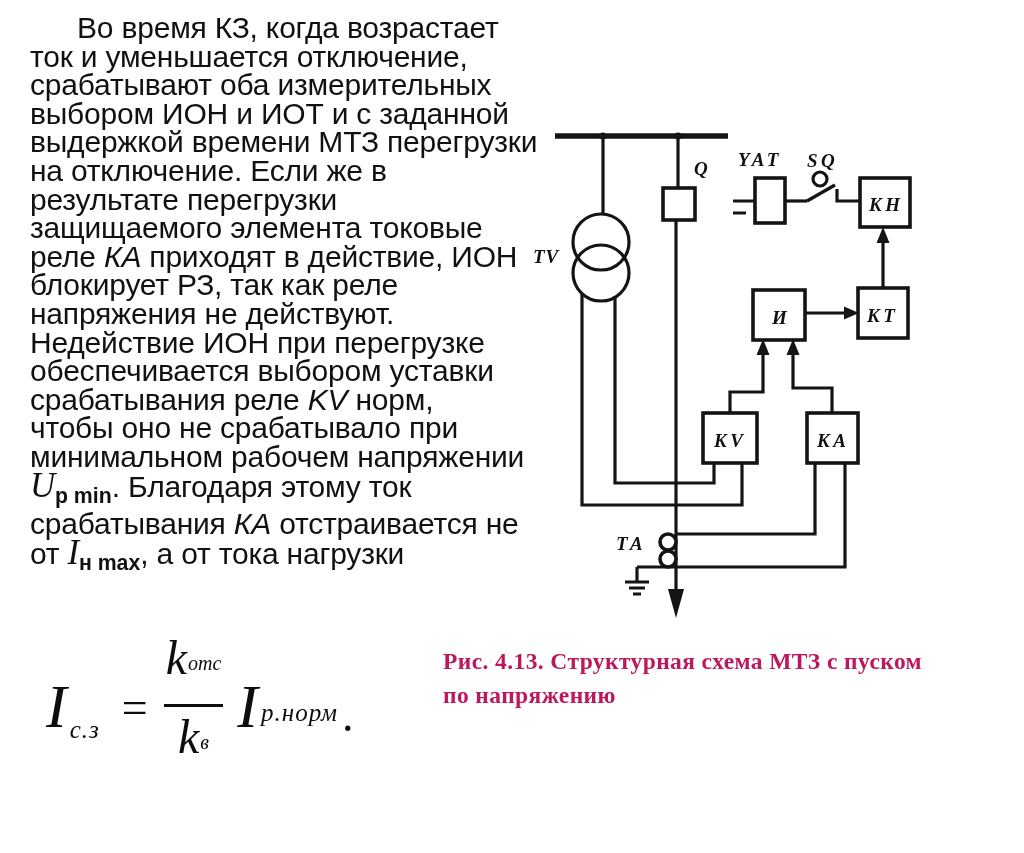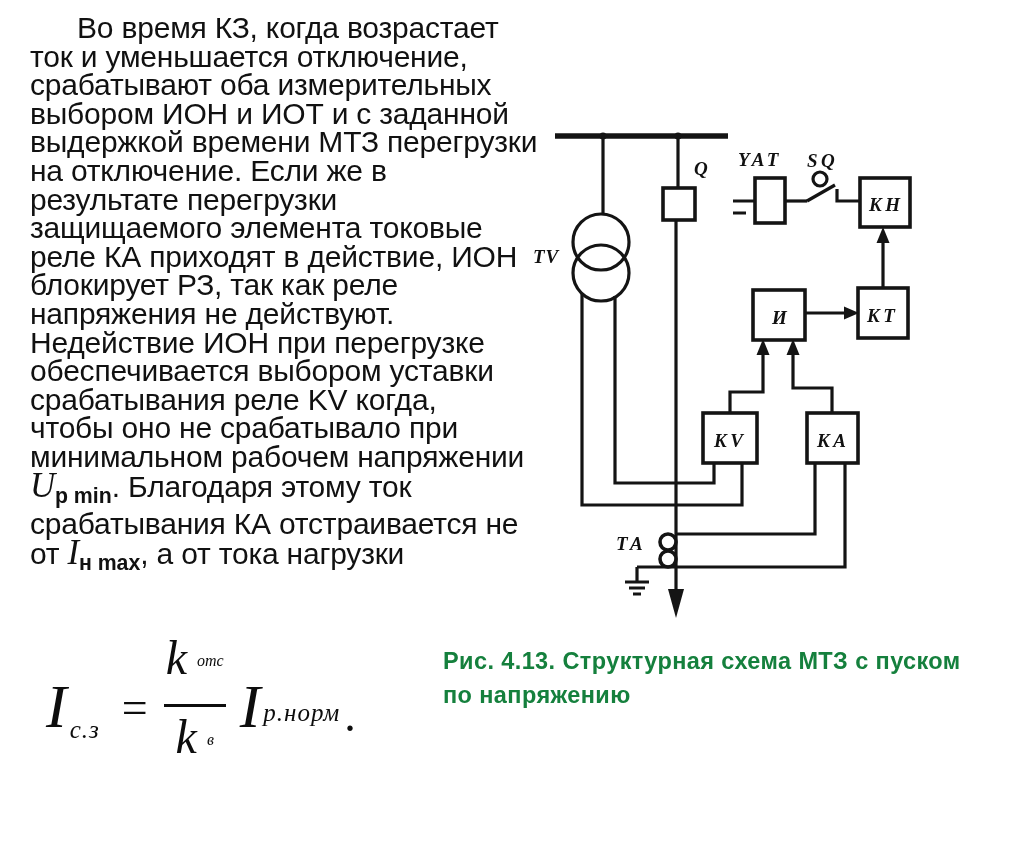--- a/index.html
+++ b/index.html
@@ -4,43 +4,43 @@
 <style>
   html,body{margin:0;padding:0;background:#fff;}
   .page{position:relative;width:1024px;height:853px;background:#ffffff;overflow:hidden;
         font-family:"Liberation Sans",sans-serif;color:#111;}
 
   
   .body-text{position:absolute;left:30px;top:14px;width:440px;
              font-size:30px;line-height:28.6px;letter-spacing:-0.2px;}
   .body-text .rl{white-space:nowrap;}
   .body-text .rl:first-child{text-indent:47px;}
-  .s-i{}
+  .s-i{font-style:italic;}
   .s-v{font-style:italic;font-family:"Liberation Serif",serif;font-size:1.16em;}
   .s-sub{font-size:0.71em;vertical-align:-6px;letter-spacing:0;font-weight:bold;}
 
   
   .formula{position:absolute;left:46px;top:634px;display:flex;align-items:center;
            font-family:"Liberation Serif",serif;color:#0d0d0d;}
   .f-base{font-style:italic;font-size:62px;line-height:1;}
   .f-sub{font-style:italic;font-size:25px;position:relative;top:24px;margin-left:3px;letter-spacing:1px;}
   .f-eq{font-size:46px;margin:0 12px 0 22px;position:relative;top:2px;}
   .f-frac{display:inline-flex;flex-direction:column;align-items:center;margin:0 4px;}
   .f-kbase{font-style:italic;font-size:48px;line-height:1;}
-  .f-ksub{font-style:italic;font-size:16px;position:relative;top:18px;margin-left:10px;}
+  .f-ksub{font-style:italic;font-size:20px;position:relative;top:18px;margin-left:1px;}
   .f-num{display:inline-flex;padding:0 2px 22px 2px;}
   .f-bar{align-self:stretch;border-top:3.5px solid #0d0d0d;}
   .f-den{display:inline-flex;padding:6px 2px 16px 2px;}
   .f-rhs{display:inline-flex;margin-left:10px;}
   .f-dot{font-size:46px;position:relative;top:14px;margin-left:4px;}
 
   
   .caption{position:absolute;left:443px;top:644px;width:575px;
-           font-family:Liberation Sans, sans-serif;font-weight:700;
-           font-size:23.5px;line-height:34px;letter-spacing:0.4px;color:#15803d;}
+           font-family:Liberation Serif, serif;font-weight:700;
+           font-size:23.5px;line-height:34px;letter-spacing:0.4px;color:#be185d;}
   .caption .rl{white-space:nowrap;}
 
   
   .diagram{position:absolute;left:530px;top:115px;width:410px;height:520px;}
   .w{stroke:#141414;stroke-width:3.2;fill:none;}
   .wb{stroke:#141414;stroke-width:5.5;fill:none;}
   .bx{stroke:#141414;stroke-width:3.6;fill:#ffffff;}
   .ah{fill:#141414;stroke:none;}
   .dot{fill:#141414;stroke:none;}
   .lbl{font-family:"Liberation Serif",serif;font-style:italic;font-weight:700;
@@ -60,21 +60,21 @@
       <div class="rl"><span>выбором ИОН и ИОТ и с заданной</span></div>
       <div class="rl"><span>выдержкой времени МТЗ перегрузки</span></div>
       <div class="rl"><span>на отключение. Если же в</span></div>
       <div class="rl"><span>результате перегрузки</span></div>
       <div class="rl"><span>защищаемого элемента токовые</span></div>
       <div class="rl"><span>реле </span><span class="s-i">КА</span><span> приходят в действие, ИОН</span></div>
       <div class="rl"><span>блокирует РЗ, так как реле</span></div>
       <div class="rl"><span>напряжения не действуют.</span></div>
       <div class="rl"><span>Недействие ИОН при перегрузке</span></div>
       <div class="rl"><span>обеспечивается выбором уставки</span></div>
-      <div class="rl"><span>срабатывания реле </span><span class="s-i">KV</span><span> когда,</span></div>
+      <div class="rl"><span>срабатывания реле </span><span class="s-i">KV</span><span> норм,</span></div>
       <div class="rl"><span>чтобы оно не срабатывало при</span></div>
       <div class="rl"><span>минимальном рабочем напряжении</span></div>
       <div class="rl"><span class="s-v">U</span><span class="s-sub">р min</span><span>. Благодаря этому ток</span></div>
       <div class="rl"><span>срабатывания </span><span class="s-i">КА</span><span> отстраивается не</span></div>
       <div class="rl"><span>от </span><span class="s-v">I</span><span class="s-sub">н max</span><span>,  а от тока нагрузки</span></div>
     </div>
 
   <div class="formula">
     <span class="f-base">I</span>
       <span class="f-sub">с.з</span>

